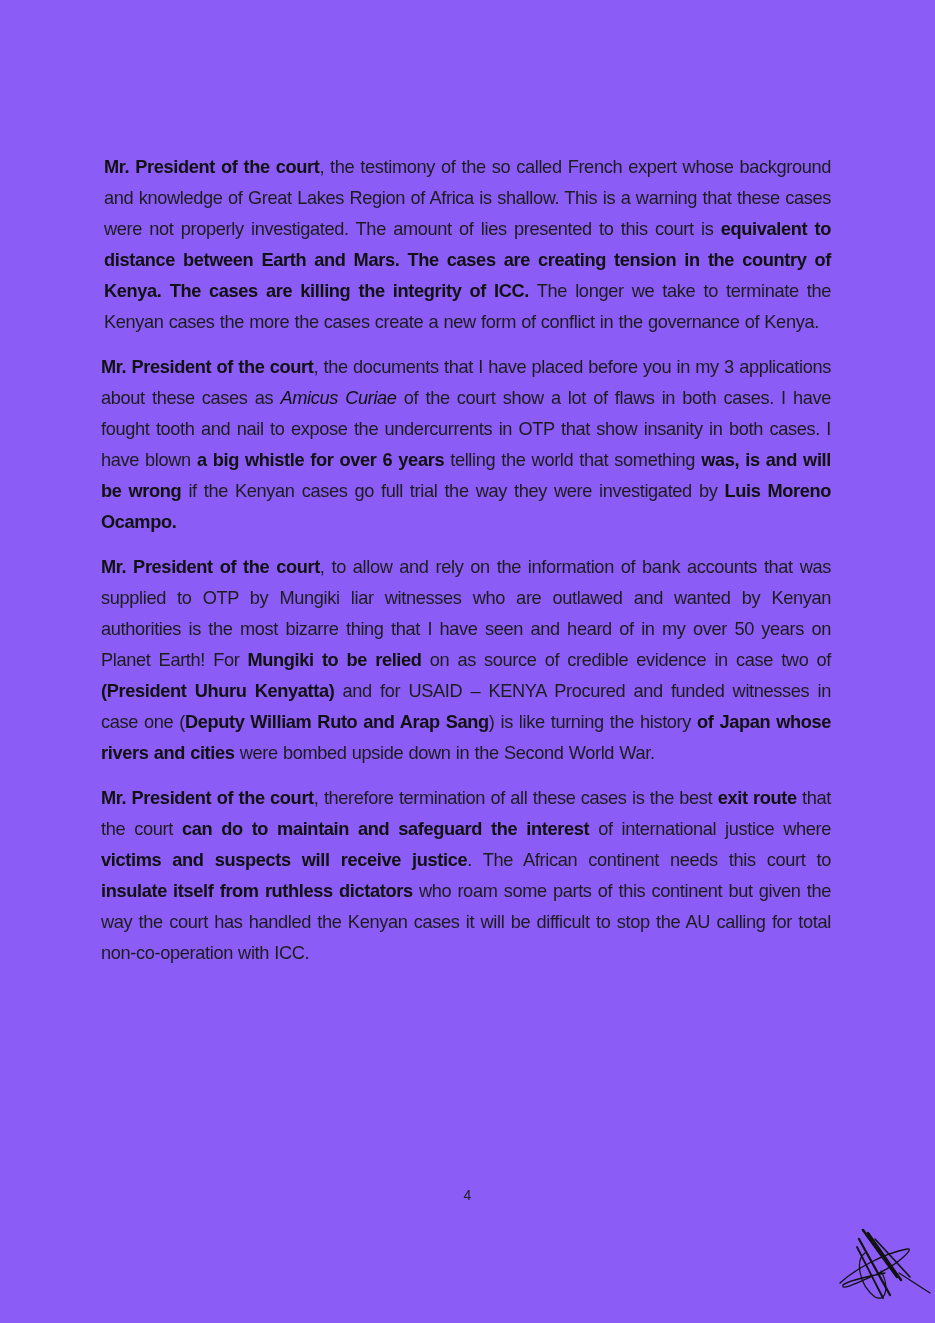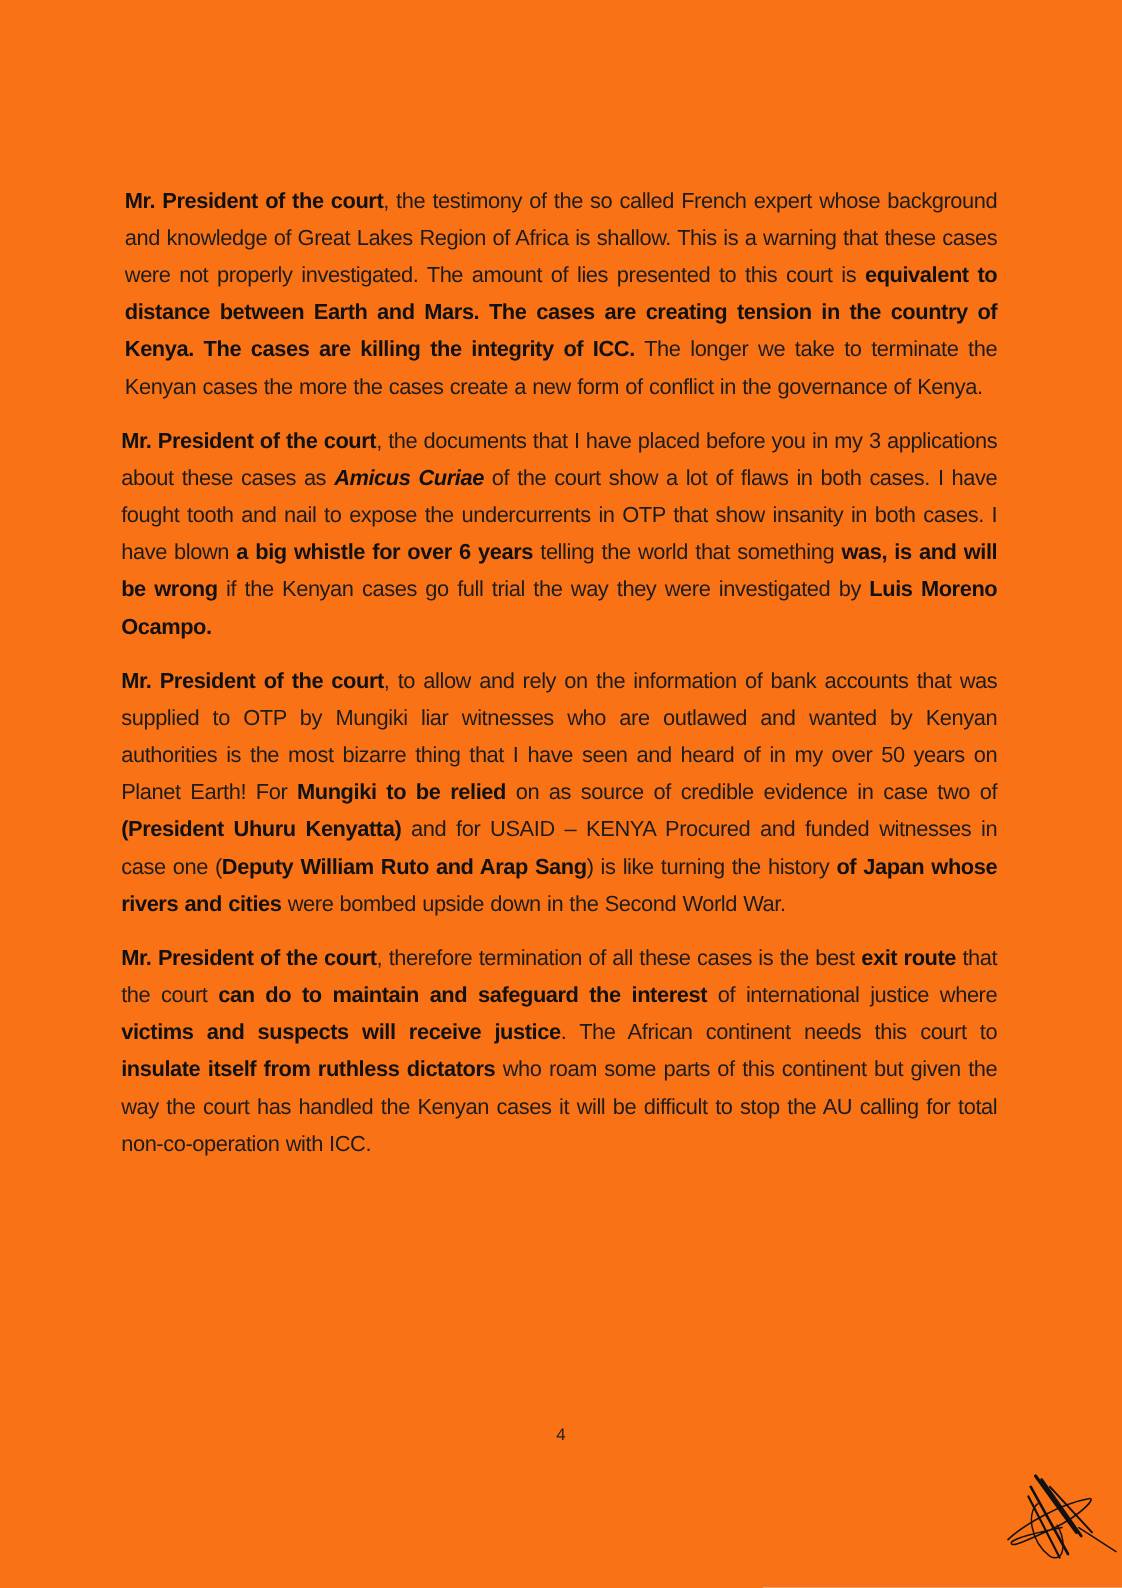--- a/index.html
+++ b/index.html
@@ -14,40 +14,40 @@
       overflow: hidden;
       font-family: "Liberation Sans", "DejaVu Sans", sans-serif;
       color: #1a1a1a;
     }
     .page {
       position: absolute;
       left: 0;
       top: 0;
       width: 935px;
       height: 1323px;
-      background: #f97316;
+      background: #8b5cf6;
     }
     .body-text {
       position: absolute;
       left: 101px;
       top: 152px;
       width: 730px;
     }
     .para {
       margin: 0 0 14px 0;
       font-size: 18.2px;
       line-height: 31px;
       text-align: justify;
       letter-spacing: -0.35px;
       word-spacing: 0.5px;
       color: #1c1c1c;
     }
     .para.p1 { padding-left: 3px; }
     .para .b { font-weight: bold; color: #111; }
-    .para .bi { font-weight: bold; font-style: italic; color: #111; }
+    .para .bi { font-weight: normal; font-style: italic; color: #111; }
     .page-number {
       position: absolute;
       left: 0;
       width: 935px;
       top: 1187px;
       text-align: center;
       font-size: 14px;
       color: #222;
       padding-left: 0px;
     }

